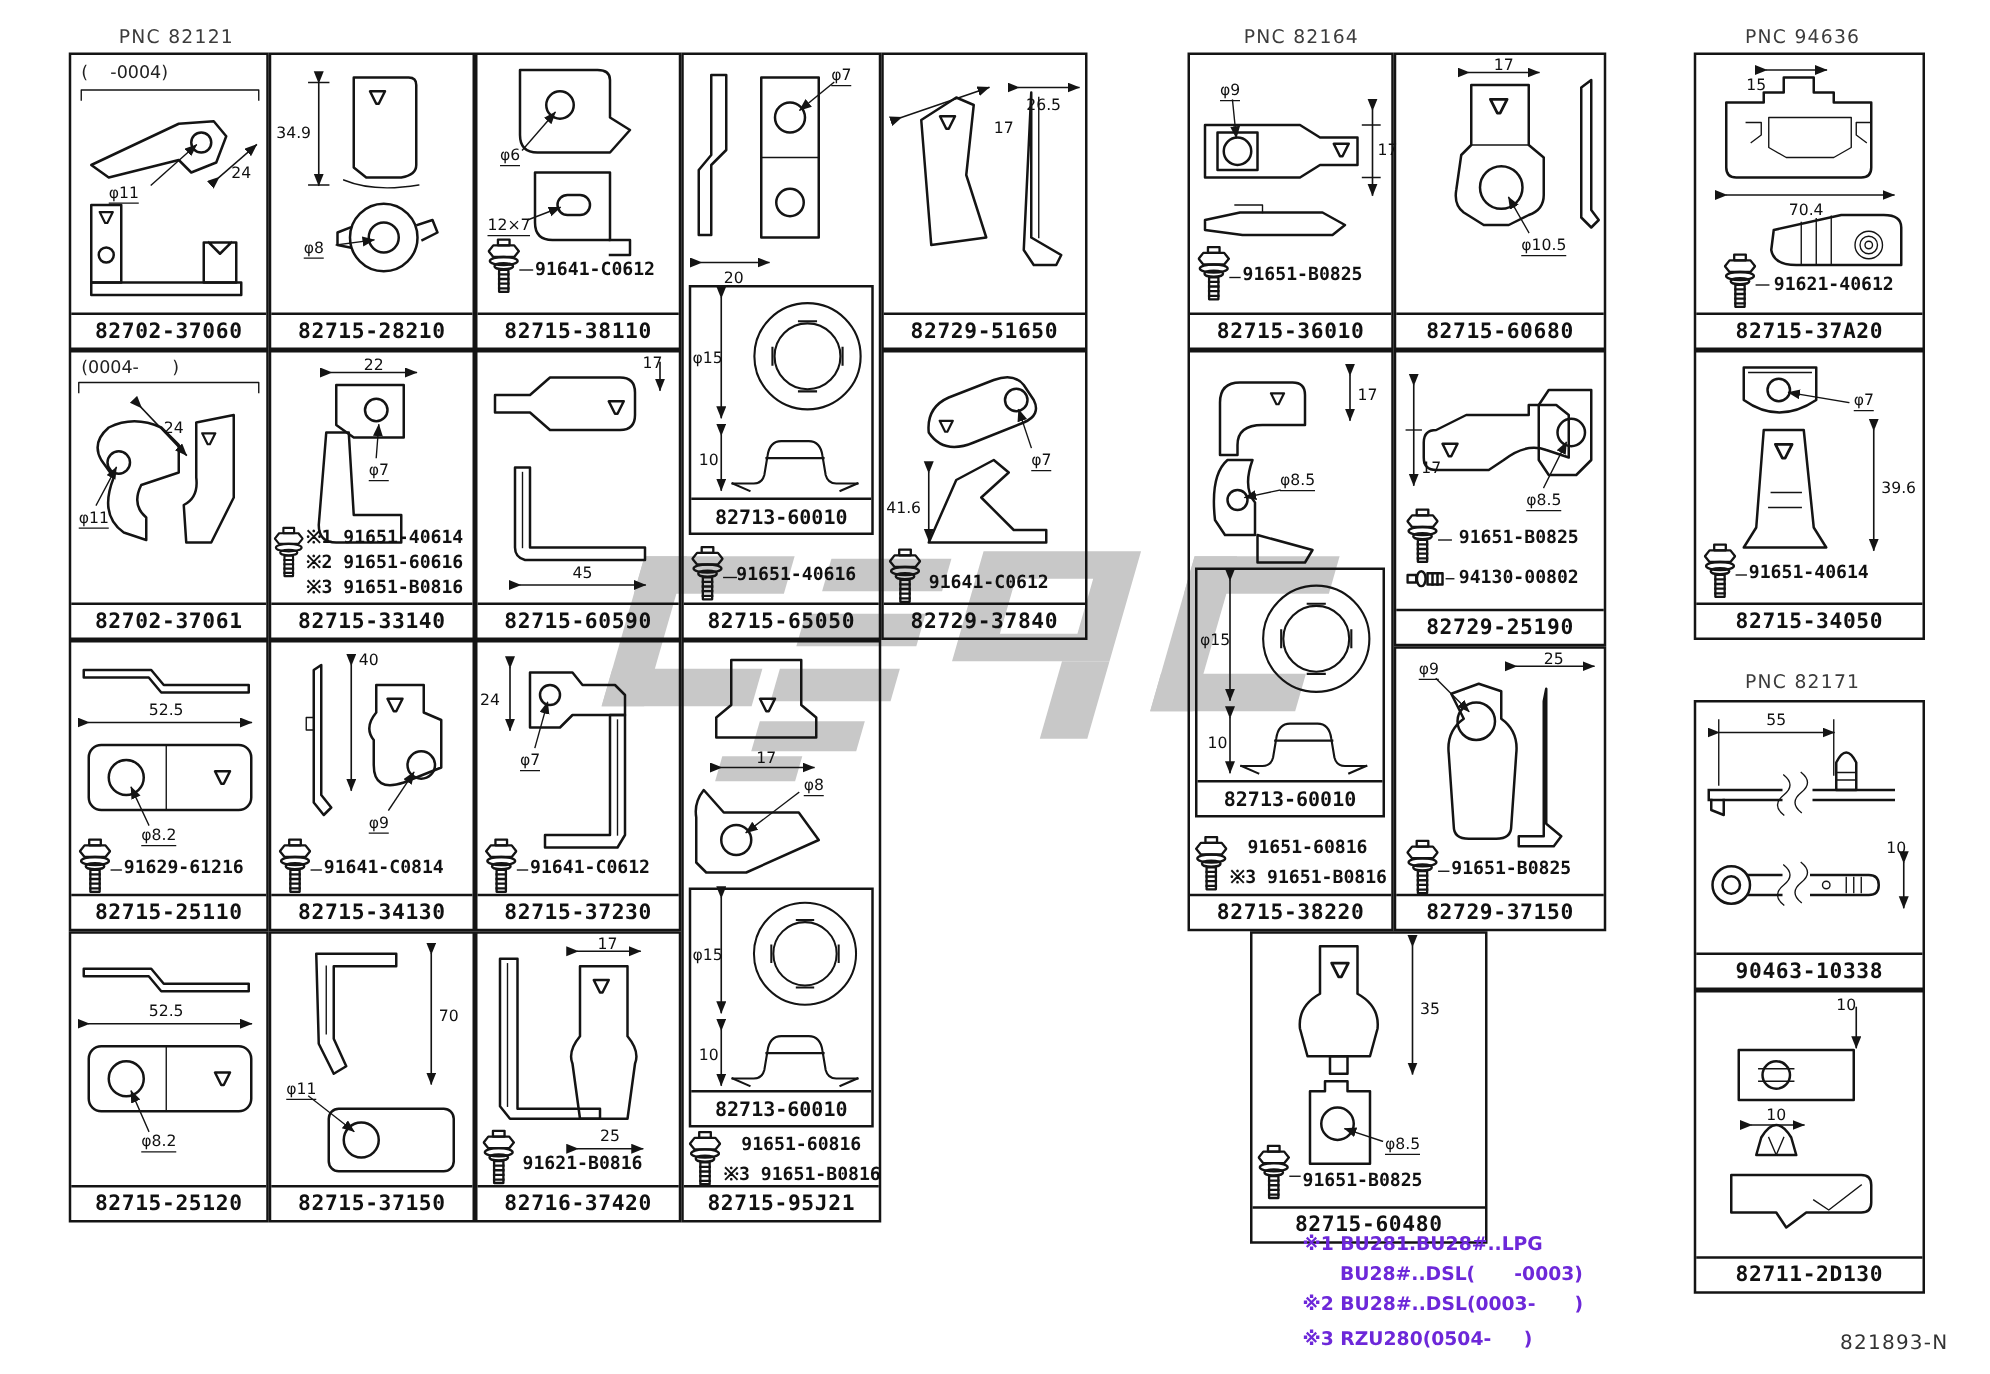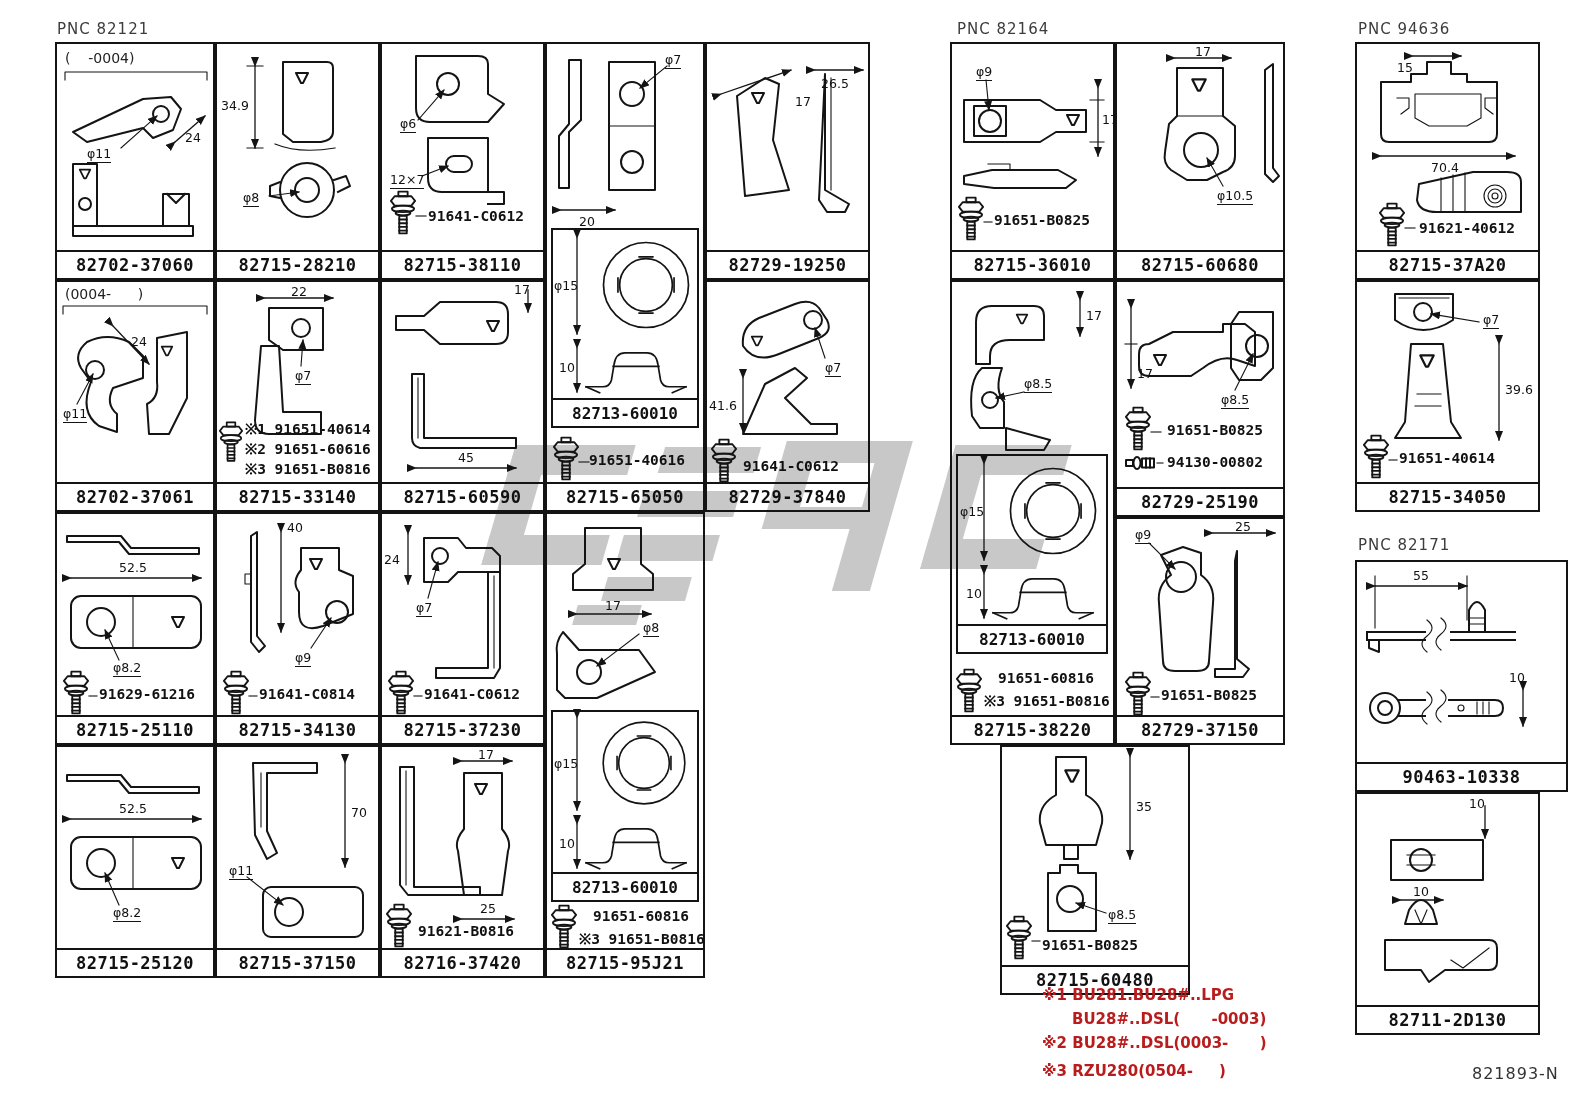--- a/index.html
+++ b/index.html
@@ -1,31 +1,31 @@
 <!DOCTYPE html>
 <html><head>
 <meta charset="utf-8">
 <style>
   html,body{margin:0;padding:0;background:#ffffff;}
   #page{position:relative;width:1592px;height:1099px;background:#ffffff;overflow:hidden;
         font-family:"DejaVu Sans",sans-serif;color:#111;}
-  .pnc{position:absolute;font:15px "DejaVu Sans",sans-serif;color:#3c3c3c;letter-spacing:1px;white-space:pre;}
+  .pnc{position:absolute;font:15px "DejaVu Sans",sans-serif;color:#3c3c3c;letter-spacing:1px;white-space:pre;margin-left:38px;}
   .cell{position:absolute;border:2px solid #141414;background:transparent;box-sizing:border-box;}
   .pl{position:absolute;left:0;right:0;bottom:0;height:26px;border-top:2px solid #141414;
       display:flex;align-items:center;justify-content:center;
       font:700 17px "DejaVu Sans Mono",monospace;color:#111;letter-spacing:0.5px;}
   .ibox{position:absolute;border:2px solid #141414;box-sizing:border-box;background:transparent;}
   .il{position:absolute;left:0;right:0;bottom:0;height:26px;border-top:2px solid #141414;
       display:flex;align-items:center;justify-content:center;
       font:700 16px "DejaVu Sans Mono",monospace;color:#111;}
   .dm{position:absolute;font:12.5px "DejaVu Sans",sans-serif;color:#111;white-space:pre;}
   .ld{border-bottom:1.4px solid #141414;padding-bottom:1px;}
   .nt{position:absolute;font:14px "DejaVu Sans",sans-serif;color:#222;white-space:pre;}
   .rf{position:absolute;font:700 14.5px "DejaVu Sans Mono",monospace;color:#111;white-space:pre;}
-  .note-line{position:absolute;font:15px "DejaVu Sans",sans-serif;color:#b91c1c;font-weight:700;white-space:pre;}
+  .note-line{position:absolute;font:15px "DejaVu Sans",sans-serif;color:#6d28d9;font-weight:700;white-space:pre;}
   .footer{position:absolute;font:16px "DejaVu Sans",sans-serif;color:#333;letter-spacing:1px;}
   svg.art{position:absolute;left:0;top:0;overflow:visible;}
   svg.art *{stroke:#141414;stroke-width:2;fill:none;stroke-linejoin:round;stroke-linecap:square;}
   svg.art .dim{stroke-width:1.3;}
   svg.art .thin{stroke-width:1.1;}
   .bolt-u{position:absolute;}
 </style>
 </head>
 <body>
 
@@ -176,21 +176,21 @@
     <svg class="art" width="161" height="208">
       <path d="M30,52 L58,34 L72,40 L66,96 L82,146 L38,152 Z"></path>
       <use href="#tri" x="42" y="46" width="18" height="16"></use>
       <line class="dim" x1="14" y1="50" x2="84" y2="26" marker-start="url(#ar)" marker-end="url(#ar)"></line>
       <path d="M118,30 v116 l24,14 l-4,8 h-18 l-8,-12 z"></path>
       <path class="thin" d="M124,34 v112"></path>
       <line class="dim" x1="108" y1="26" x2="156" y2="26" marker-start="url(#ar)" marker-end="url(#ar)"></line>
     </svg>
     <span class="dm" style="left:88px;top:50px">17</span>
     <span class="dm" style="left:114px;top:32px">26.5</span>
-    <div class="pl">82729-19250</div>
+    <div class="pl">82729-51650</div>
   </div>
 
   <div class="cell" style="left:55px;top:280px;width:160px;height:232px">
     <span class="nt" style="left:8px;top:4px">(0004-      )</span>
     <svg class="art" width="156" height="202">
       <path class="thin" d="M6,32 v-8 h144 v8"></path>
       <path d="M30,60 q-14,12 -6,26 l10,14 q-12,30 8,44 l18,6 v-18 q-12,-10 -4,-26 l30,-10 v-22 l-14,-14 q-22,-10 -42,0 z"></path>
       <circle cx="38" cy="88" r="9"></circle>
       <path d="M100,56 l30,-6 v66 l-18,36 h-20 l-2,-30 q12,-6 10,-22 z"></path>
       <use href="#tri" x="102" y="62" width="16" height="14"></use>
@@ -526,21 +526,21 @@
       <line class="dim" x1="142" y1="62" x2="142" y2="158" marker-start="url(#ar)" marker-end="url(#ar)"></line>
       <use class="bolt-u" href="#bolt" x="6" y="152" width="26" height="46"></use>
       <path class="thin" d="M32,178 h8"></path>
     </svg>
     <span class="dm ld" style="left:126px;top:30px">φ7</span>
     <span class="dm" style="left:148px;top:100px">39.6</span>
     <span class="rf" style="left:42px;top:168px">91651-40614</span>
     <div class="pl">82715-34050</div>
   </div>
 
-  <div class="cell" style="left:1355px;top:560px;width:213px;height:232px">
+  <div class="cell" style="left:1355px;top:560px;width:185px;height:232px">
     <svg class="art" width="181" height="202">
       <line class="dim" x1="18" y1="24" x2="110" y2="24" marker-start="url(#ar)" marker-end="url(#ar)"></line>
       <path class="thin" d="M18,14 v52 M110,14 v44"></path>
       <path d="M10,70 h58 M94,70 h64 M10,78 h58 M94,78 h64 M10,70 v8"></path>
       <path d="M12,78 v8 l10,4 v-12"></path>
       <path class="thin" d="M70,58 q10,8 0,16 q-10,8 0,16 M84,56 q10,8 0,16 q-10,8 0,16"></path>
       <path d="M112,48 q8,-16 16,0 v22 h-16 z"></path>
       <path class="thin" d="M112,56 h16 M112,62 h16"></path>
       <circle cx="28" cy="146" r="15"></circle>
       <circle cx="28" cy="146" r="7"></circle>

